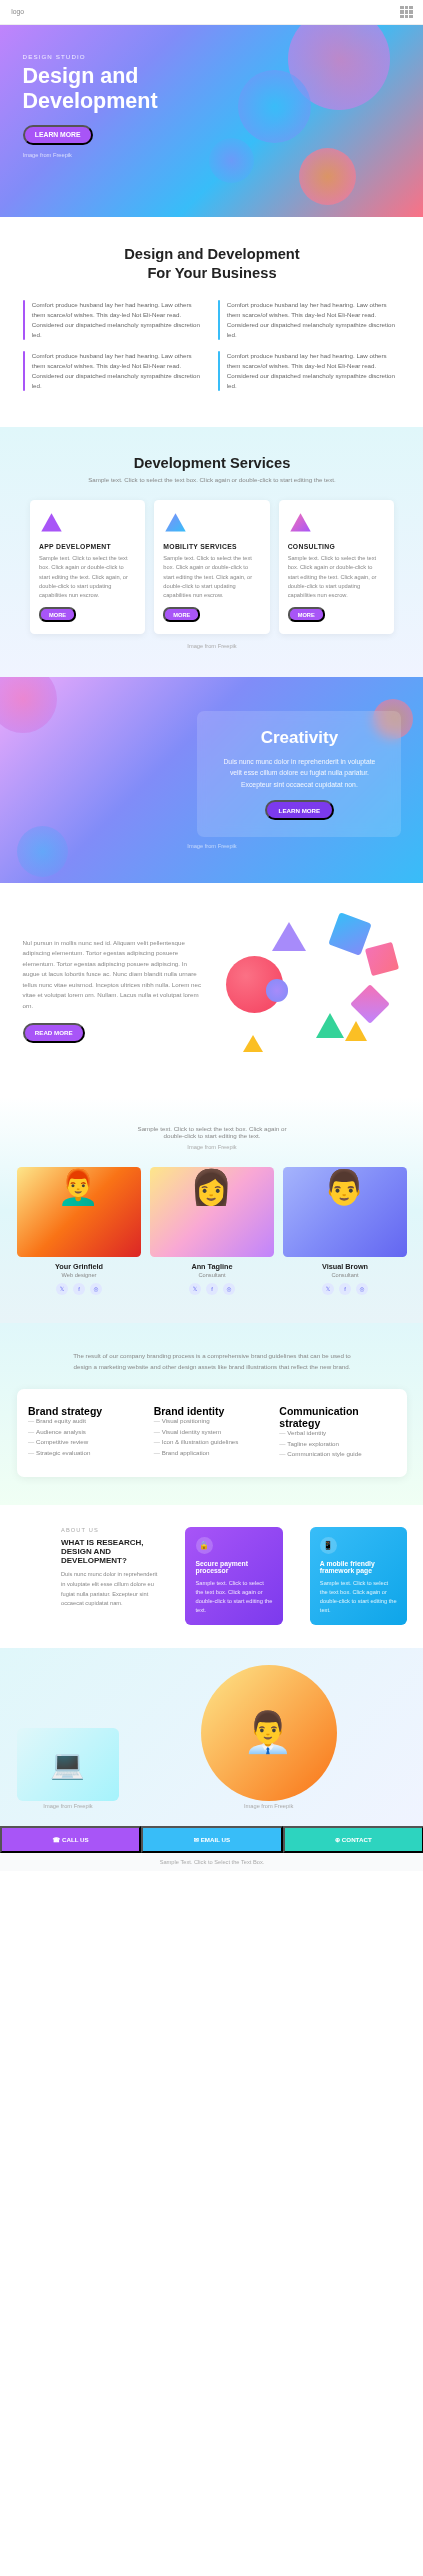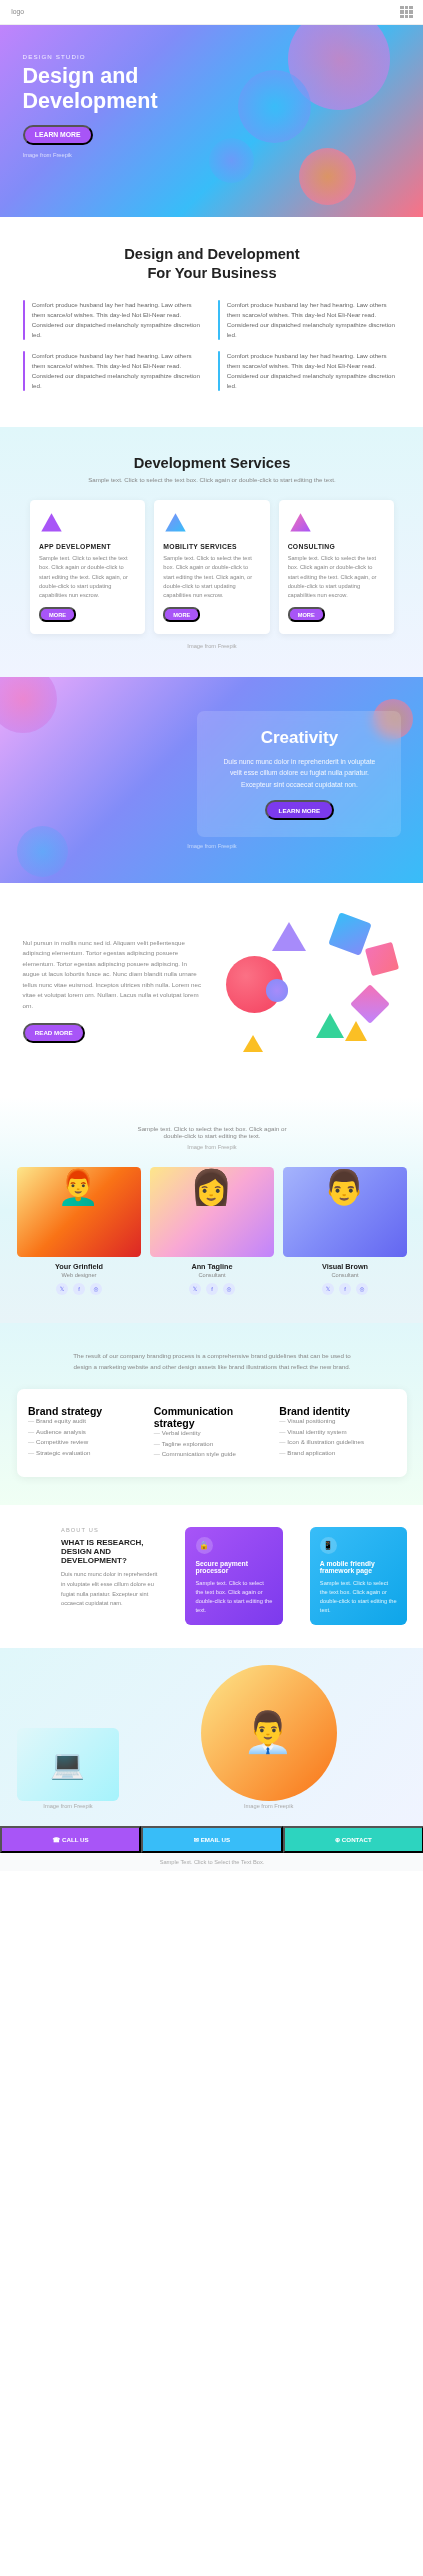--- a/index.html
+++ b/index.html
@@ -321,36 +321,36 @@
       <div>
         <h3>Brand strategy</h3>
         <ul class="cap-list">
           <li>Brand equity audit</li>
           <li>Audience analysis</li>
           <li>Competitive review</li>
           <li>Strategic evaluation</li>
         </ul>
       </div>
       <div>
-        <h3>Communication strategy</h3>
-        <ul class="cap-list">
-          <li>Verbal identity</li>
-          <li>Tagline exploration</li>
-          <li>Communication style guide</li>
-        </ul>
-      </div>
-      <div>
         <h3>Brand identity</h3>
         <ul class="cap-list">
           <li>Visual positioning</li>
           <li>Visual identity system</li>
           <li>Icon &amp; illustration guidelines</li>
           <li>Brand application</li>
         </ul>
       </div>
+      <div>
+        <h3>Communication strategy</h3>
+        <ul class="cap-list">
+          <li>Verbal identity</li>
+          <li>Tagline exploration</li>
+          <li>Communication style guide</li>
+        </ul>
+      </div>
     </div>
   </div>
 </section>
 
 <section class="section-about">
   <div class="about-grid">
     <div>
       <div class="about-label">ABOUT US</div>
       <div class="about-title">WHAT IS RESEARCH, DESIGN AND DEVELOPMENT?</div>
       <p class="about-text">Duis nunc munc dolor in reprehenderit in voluptate elit esse cillum dolore eu fugiat nulla pariatur. Excepteur sint occaecat cupidatat nam.</p>

